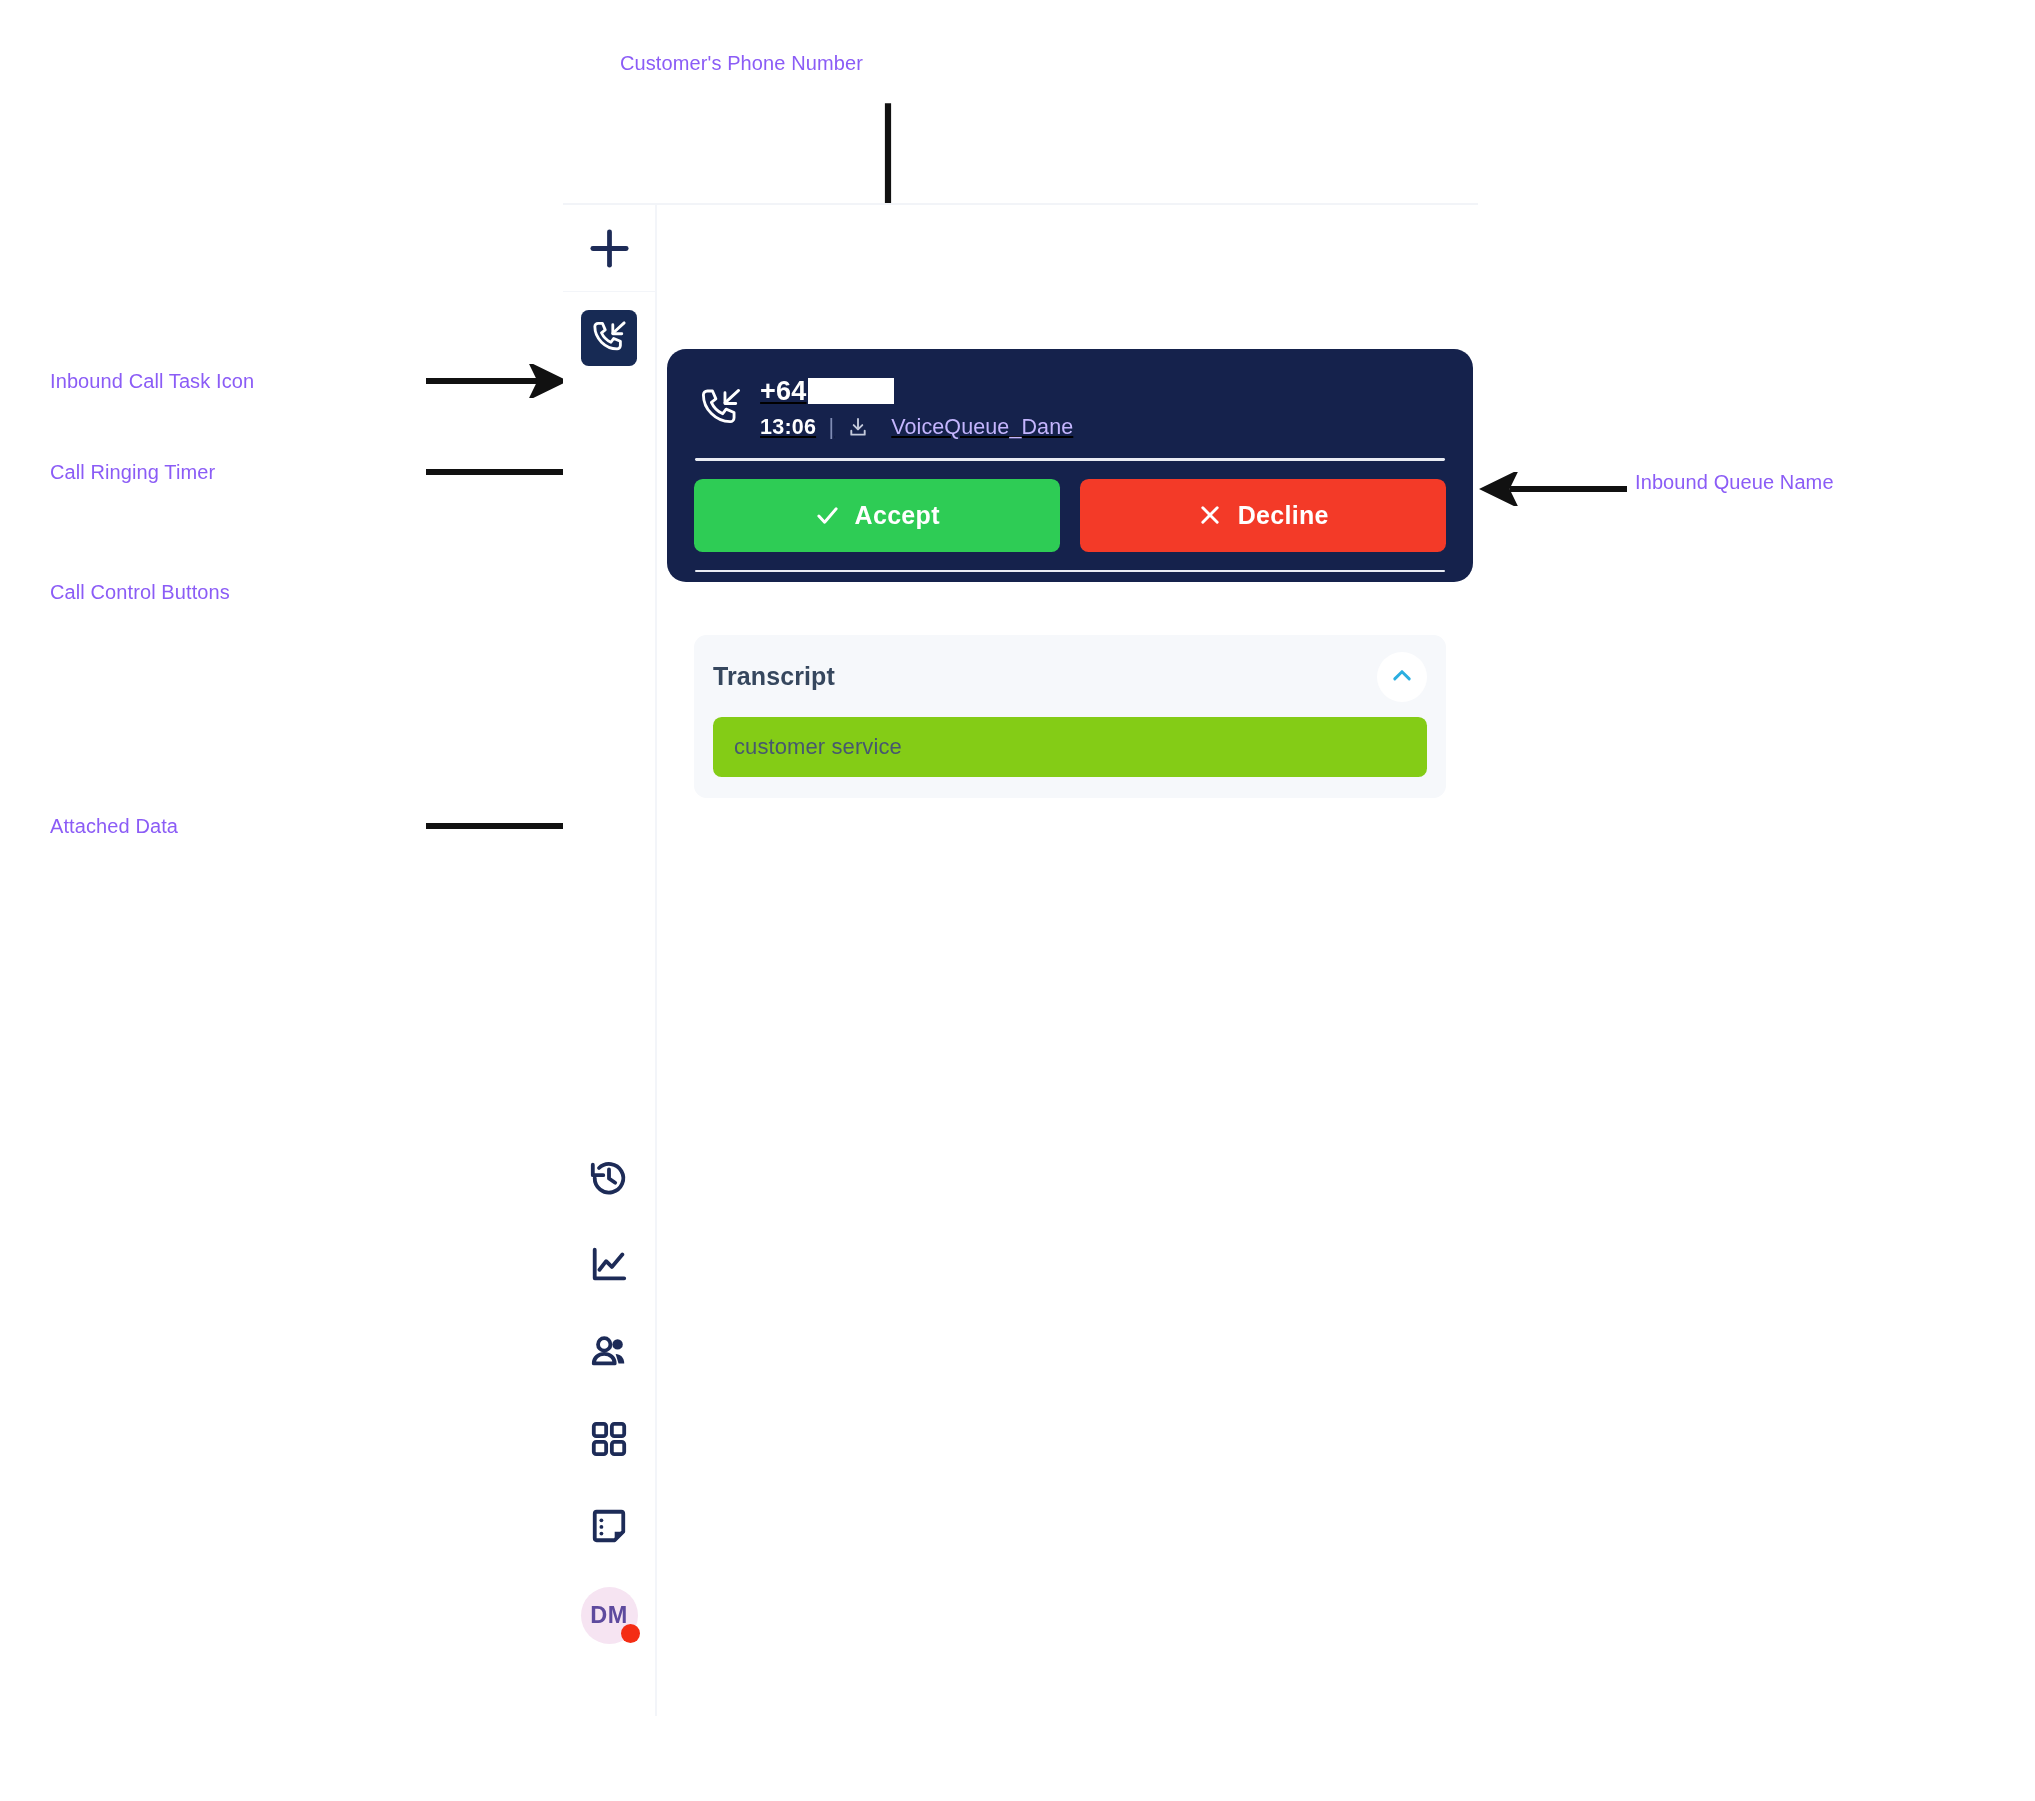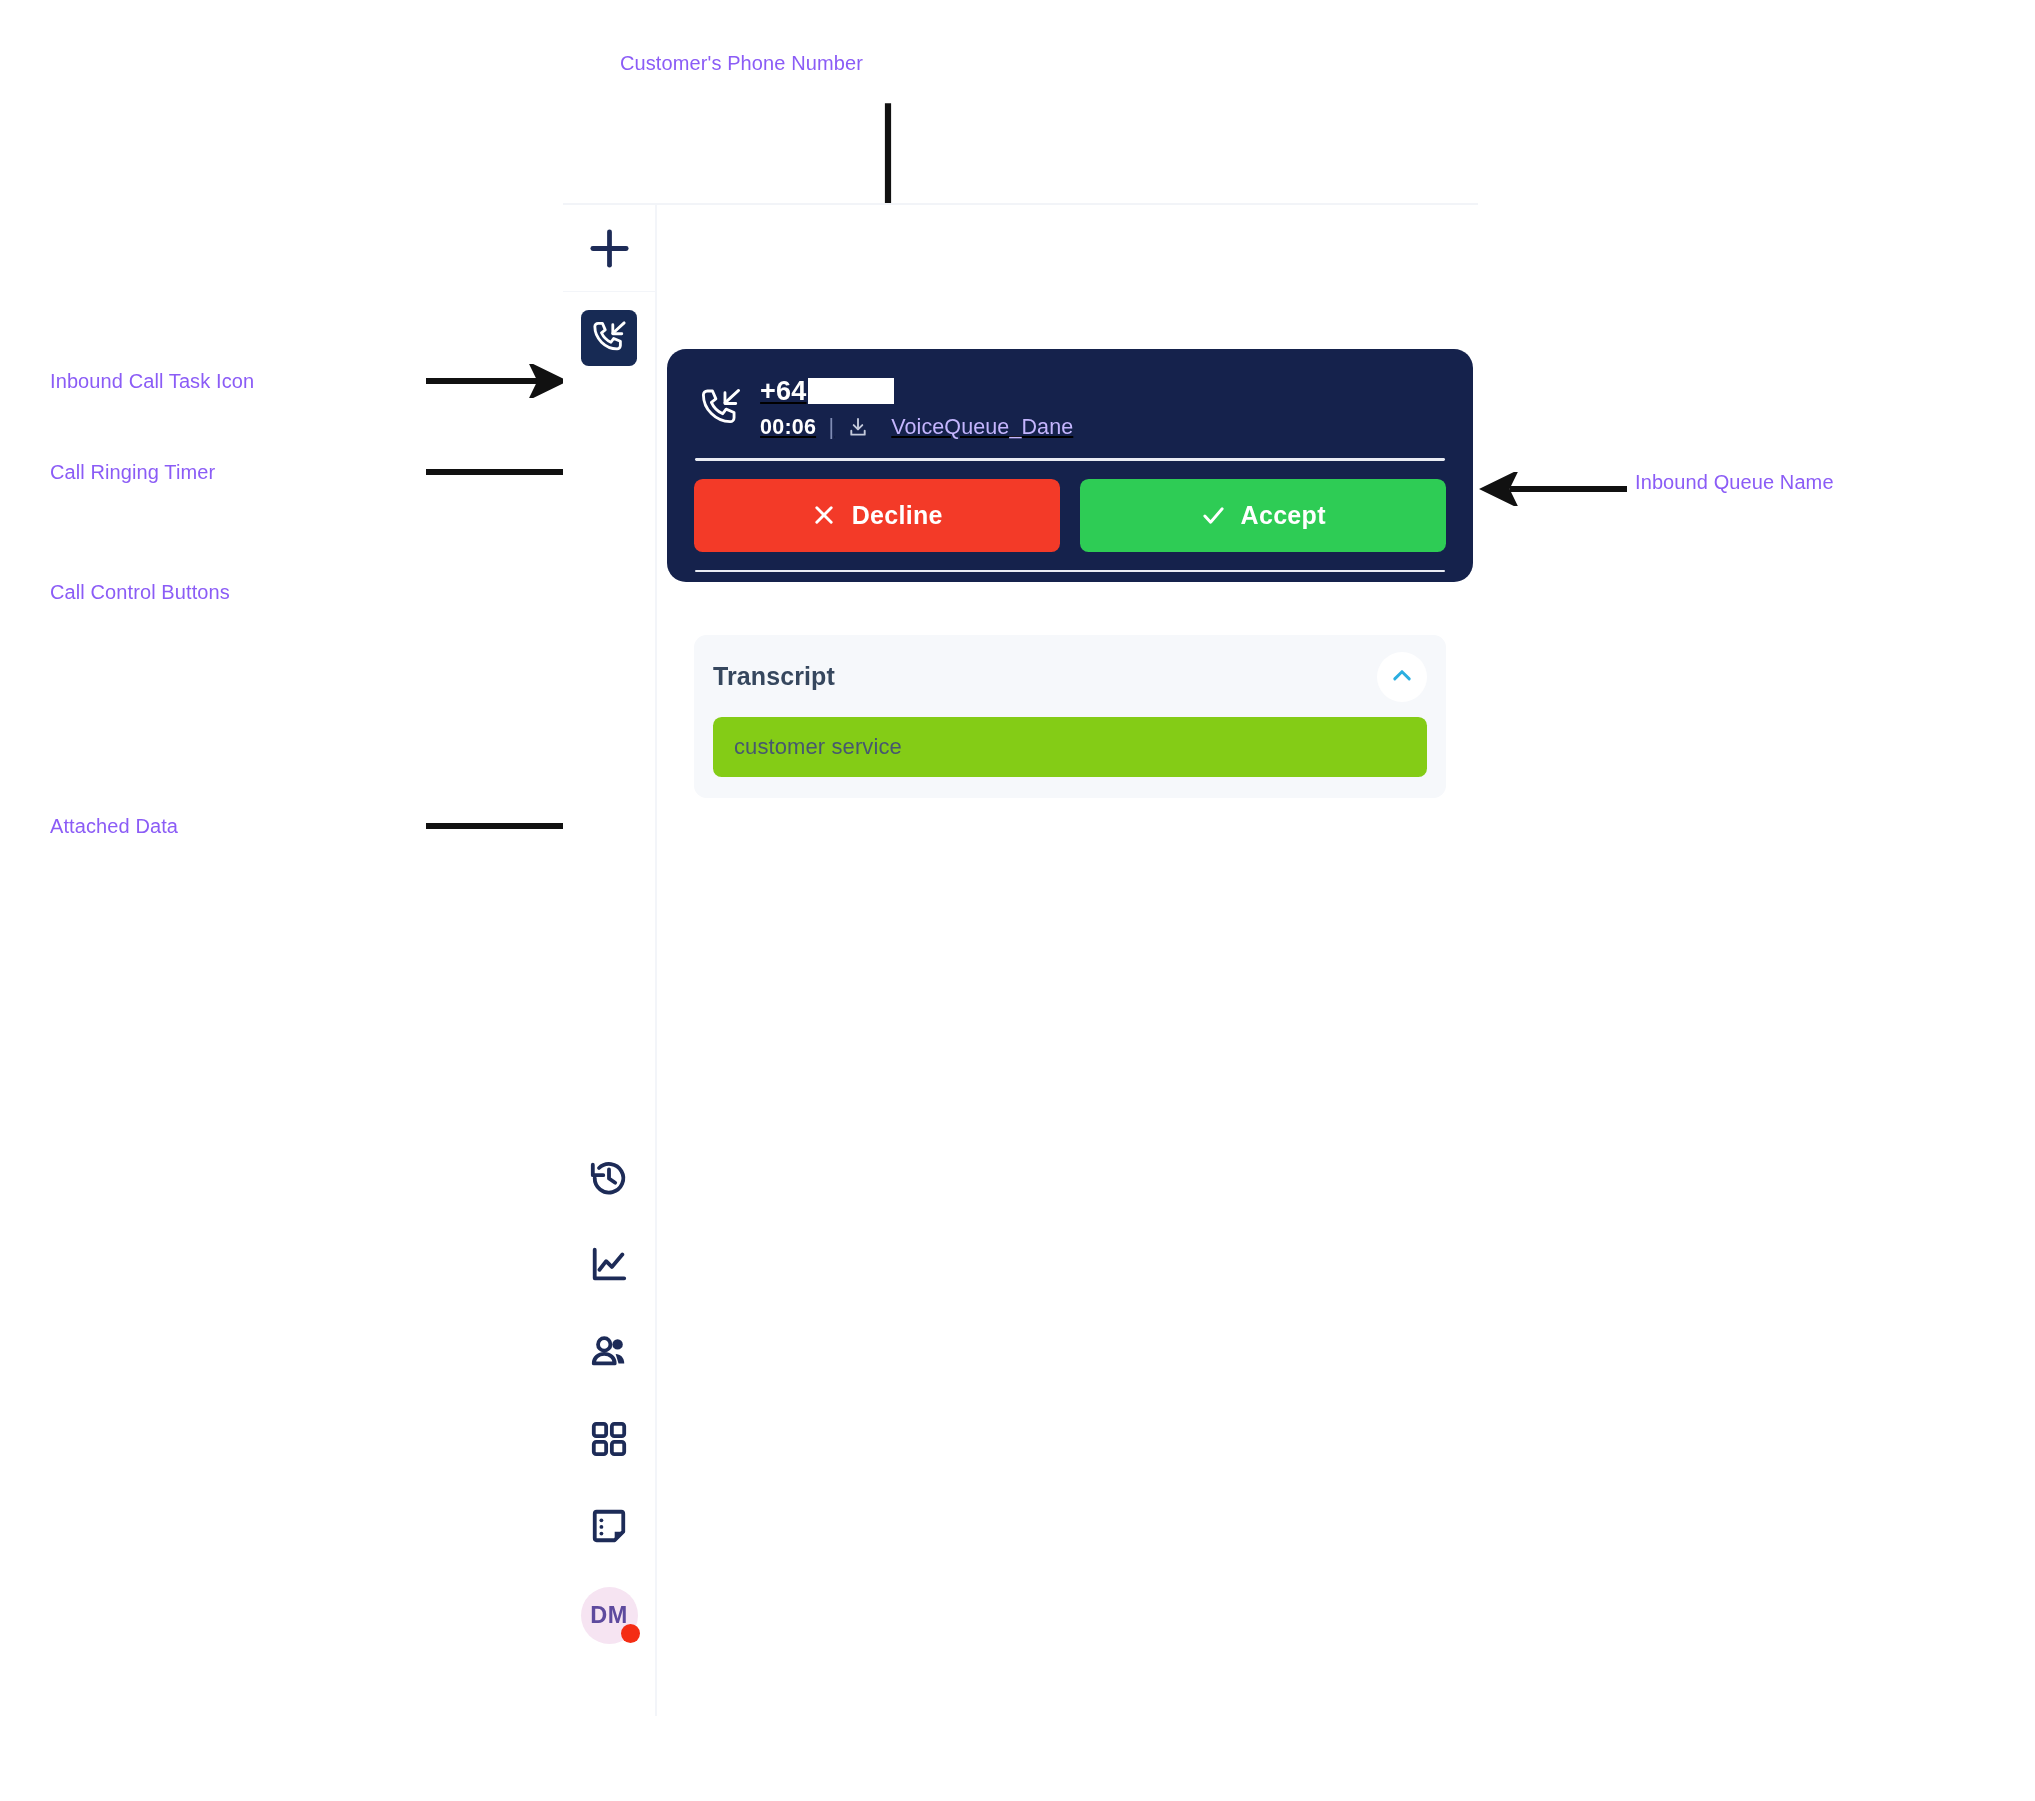--- a/index.html
+++ b/index.html
@@ -419,53 +419,53 @@
           <polyline points="44,10 44,29 63,29" fill="none" stroke="#ffffff" stroke-width="5" stroke-linecap="round" stroke-linejoin="round"></polyline>
         </svg>
       </span>
 
       <div class="info">
         <div class="num-row">
           <span>+64</span>
           <span class="redaction"></span>
         </div>
         <div class="meta-row">
-          <span class="timer">00:06</span>
+          <span class="timer">13:06</span>
           <span class="sep">|</span>
           <span class="queue-icon">
             <svg width="22" height="22" viewBox="0 0 46 46">
               <polyline points="23,6 23,26" fill="none" stroke="#c3c9da" stroke-width="4" stroke-linecap="round"></polyline>
               <polyline points="14,19 23,28 32,19" fill="none" stroke="#c3c9da" stroke-width="4" stroke-linecap="round" stroke-linejoin="round"></polyline>
               <polyline points="9,31 9,39 37,39 37,31" fill="none" stroke="#c3c9da" stroke-width="4" stroke-linecap="round" stroke-linejoin="round"></polyline>
             </svg>
           </span>
           <span class="queue-name">VoiceQueue_Dane</span>
         </div>
       </div>
     </div>
 
     <div class="divider"></div>
 
     <div class="btn-row">
+      <button class="btn accept">
+        <span class="glyph">
+          <svg width="25" height="25" viewBox="0 0 52 52">
+            <polyline points="8,27 20,40 44,12" fill="none" stroke="#ffffff" stroke-width="6" stroke-linecap="round" stroke-linejoin="round"></polyline>
+          </svg>
+        </span>
+        <span>Accept</span>
+      </button>
       <button class="btn decline">
         <span class="glyph">
           <svg width="24" height="24" viewBox="0 0 50 50">
             <line x1="10" y1="10" x2="40" y2="40" stroke="#ffffff" stroke-width="6" stroke-linecap="round"></line>
             <line x1="40" y1="10" x2="10" y2="40" stroke="#ffffff" stroke-width="6" stroke-linecap="round"></line>
           </svg>
         </span>
         <span>Decline</span>
-      </button>
-      <button class="btn accept">
-        <span class="glyph">
-          <svg width="25" height="25" viewBox="0 0 52 52">
-            <polyline points="8,27 20,40 44,12" fill="none" stroke="#ffffff" stroke-width="6" stroke-linecap="round" stroke-linejoin="round"></polyline>
-          </svg>
-        </span>
-        <span>Accept</span>
       </button>
     </div>
 
     <div class="divider"></div>
 
     <div class="name-label">Name:</div>
 
     <div id="attached-panel">
       <div class="transcript-head">
         <span class="transcript-title">Transcript</span>

